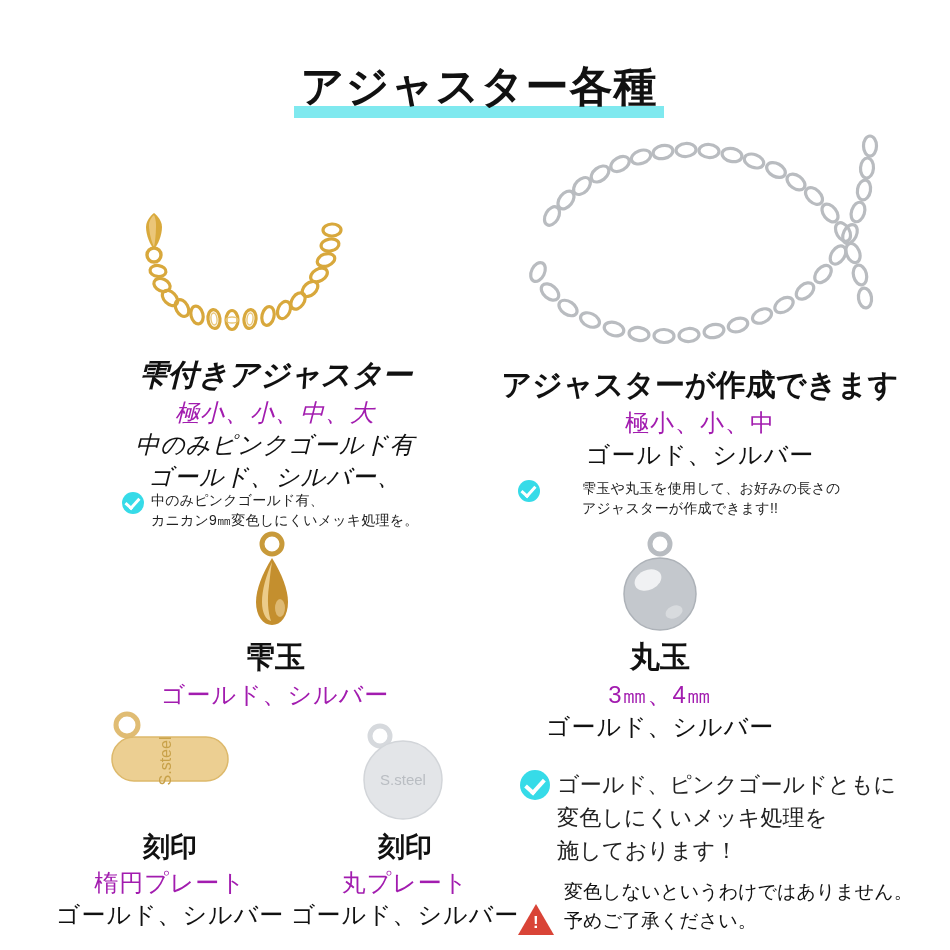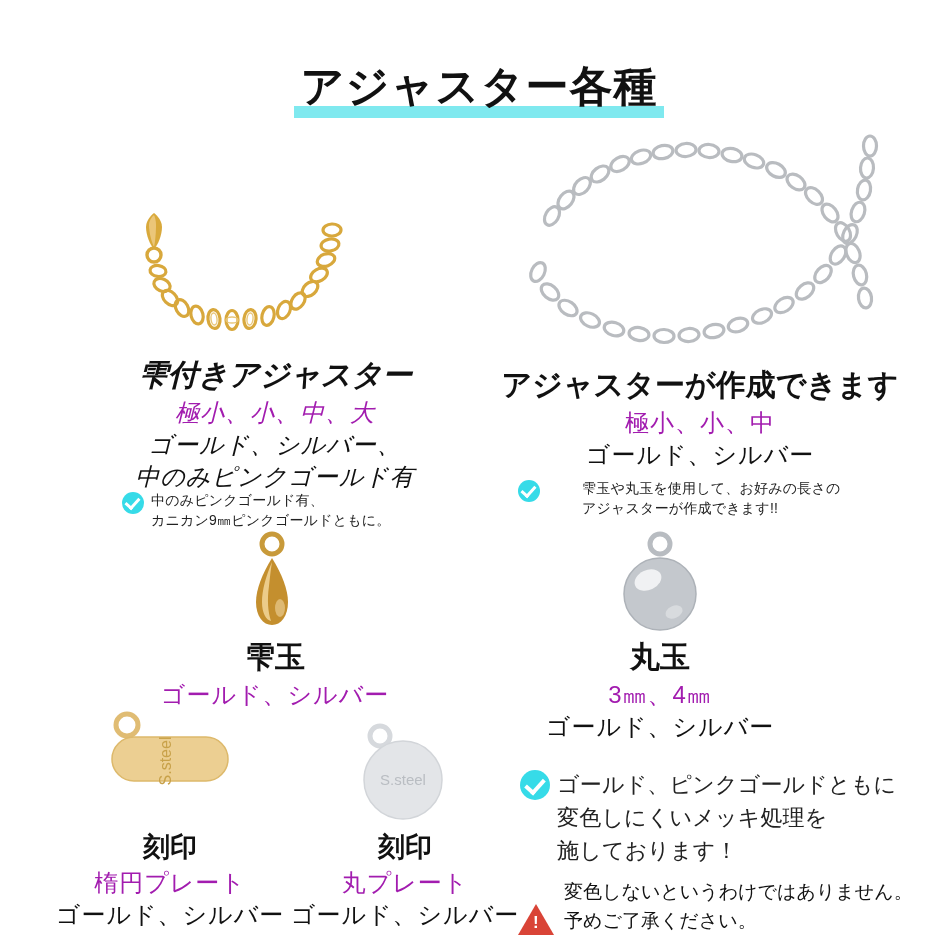--- a/index.html
+++ b/index.html
@@ -150,29 +150,29 @@
         <ellipse cx="344" cy="70" rx="10" ry="6.5" transform="rotate(-80 344 70)"></ellipse>
         <ellipse cx="347" cy="48" rx="10" ry="6.5" transform="rotate(-86 347 48)"></ellipse>
         <ellipse cx="350" cy="26" rx="10" ry="6.5" transform="rotate(-90 350 26)"></ellipse>
       </g>
     </svg>
   </div>
 
   <div class="cap" style="left:60px;top:358px;width:430px;font-style:italic;">
     <div class="h">雫付きアジャスター</div>
     <div class="l1">極小、小、中、大</div>
+    <div class="l2">中のみピンクゴールド有</div>
     <div class="l2">ゴールド、シルバー、</div>
-    <div class="l2">中のみピンクゴールド有</div>
   </div>
 
   <div class="note" style="left:122px;top:490px;width:330px;">
     <span class="check"></span>
     <span class="txt">
       <span>中のみピンクゴールド有、</span><br>
-      <span>カニカン9㎜ピンクゴールドともに。</span>
+      <span>カニカン9㎜変色しにくいメッキ処理を。</span>
     </span>
   </div>
 
   <div class="cap" style="left:450px;top:368px;width:500px;">
     <div class="h">アジャスターが作成できます</div>
     <div class="l1">極小、小、中</div>
     <div class="l2">ゴールド、シルバー</div>
   </div>
 
   <div class="note" style="left:518px;top:478px;width:360px;gap:42px;">

